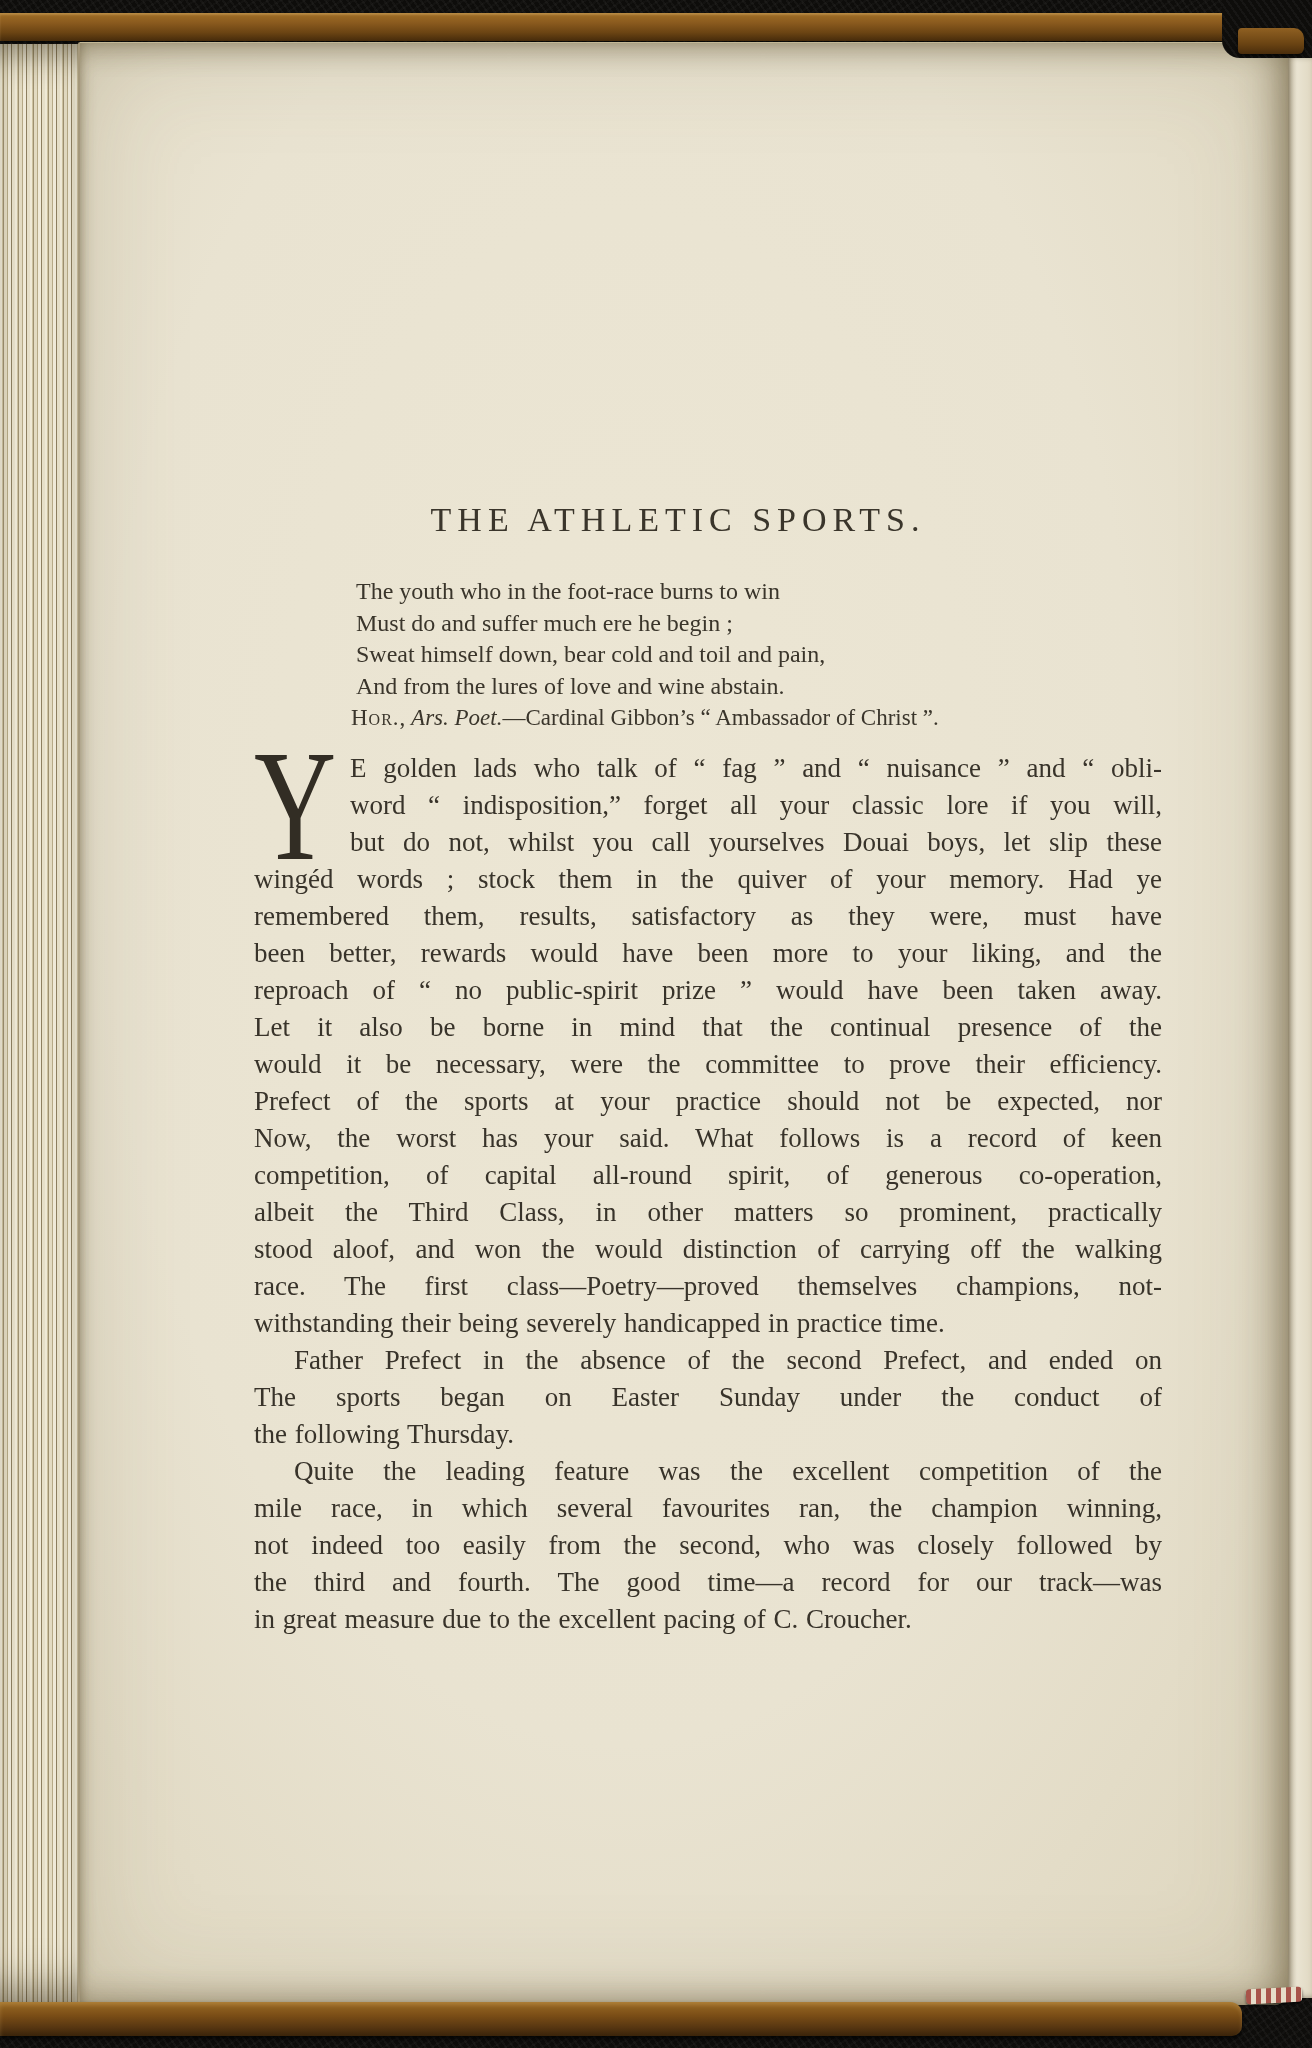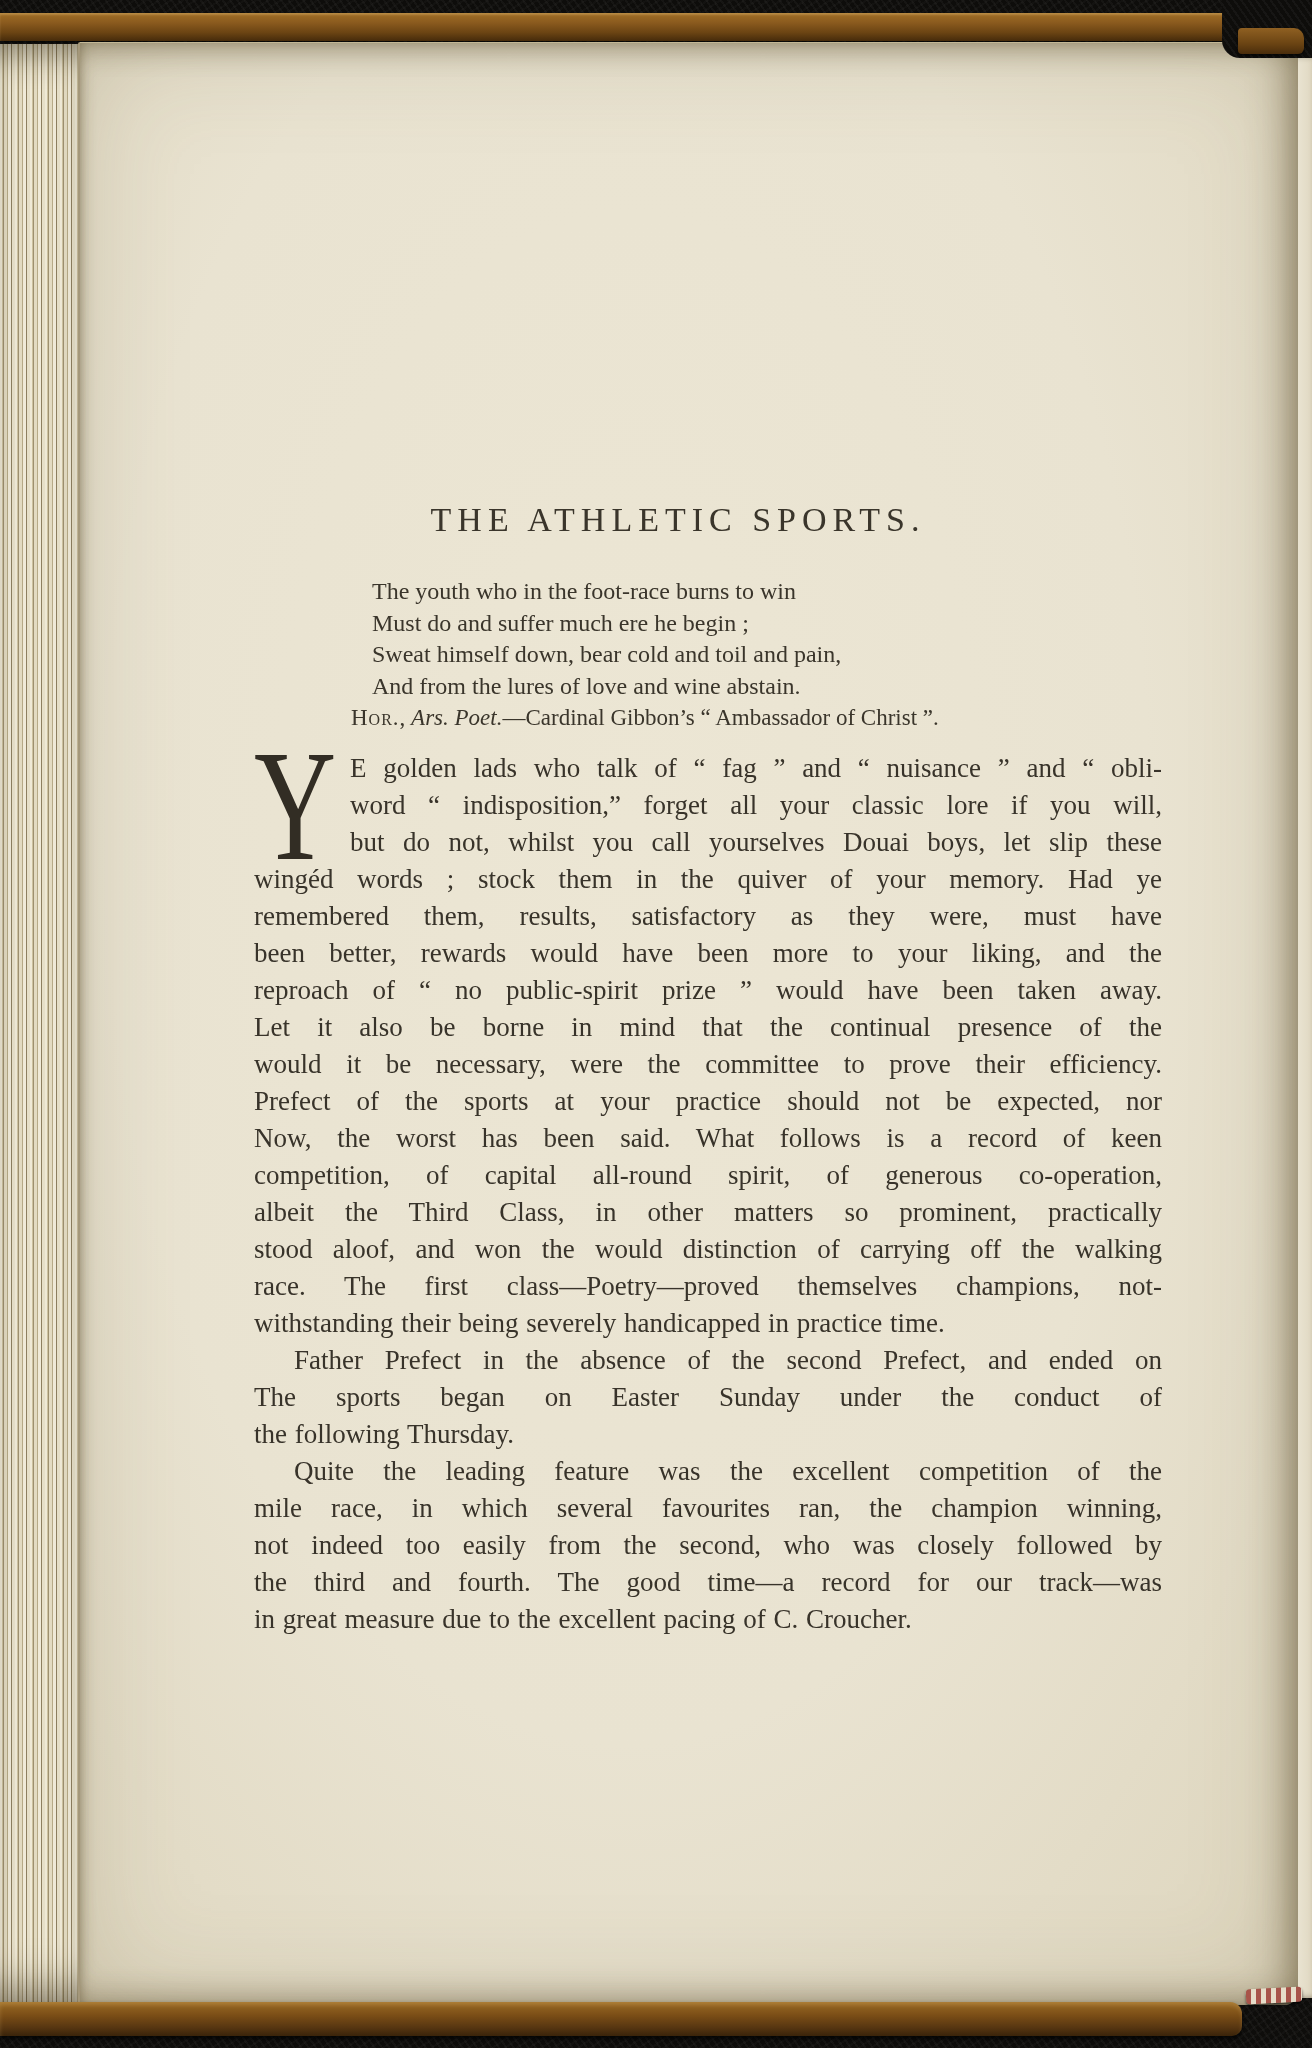--- a/index.html
+++ b/index.html
@@ -44,21 +44,20 @@
     background:radial-gradient(ellipse at 45% 40%, #ece6d4 0%, #e9e3d1 55%, #ddd5bd 100%);
     border-left:2px solid #a4977a;
     border-top:1px solid #c3b795;
     border-radius:2px 10px 14px 2px;
     box-shadow:
       inset 0 0 110px rgba(110,95,60,.22),
       inset -20px 0 35px -8px rgba(95,82,50,.5),
       inset 0 18px 26px -12px rgba(95,82,50,.35),
       inset 0 -22px 30px -14px rgba(95,82,50,.32),
       inset 5px 0 10px -4px rgba(95,82,50,.4);
-    padding-left: 10px;
   }
   
   .next-page{
     position:absolute;left:1286px;top:56px;width:26px;height:1942px;
     background:linear-gradient(90deg,#b9ac8c 0,#ddd5bf 5px,#eae4d2 11px,#e0d8c2 26px);
     box-shadow:inset 4px 0 6px rgba(60,50,30,.55);
   }
   
   .corner-black{
     position:absolute;left:1222px;top:0;width:90px;height:58px;
@@ -83,21 +82,21 @@
   
   .page-title{
     position:absolute;left:144px;top:458px;width:908px;margin:0;
     font-size:34px;font-weight:normal;letter-spacing:6px;
     text-align:center;color:#3a352b;
   }
   .epigraph{
     position:absolute;left:271px;top:533px;width:760px;
     color:#3a352b;font-size:24px;line-height:31.5px;
   }
-  .epi-line{margin-left:21px;white-space:nowrap;}
+  .epi-line{margin-left:5px;white-space:nowrap;}
   .attribution{font-size:23px;line-height:31px;white-space:nowrap;}
   .attribution .sc{font-variant:small-caps;letter-spacing:1px;}
   .attribution .it{font-style:italic;}
 
   .body-text{
     position:absolute;left:174px;top:707px;width:908px;
     color:#38332a;font-size:27px;line-height:37px;word-spacing:1px;
   }
   .para{margin:0;}
   .bline{
@@ -142,21 +141,21 @@
             <div class="bline">E golden lads who talk of “ fag ” and “ nuisance ” and “ obli-</div>
             <div class="bline">word “ indisposition,” forget all your classic lore if you will,</div>
             <div class="bline">but do not, whilst you call yourselves Douai boys, let slip these</div>
             <div class="bline">wingéd words ; stock them in the quiver of your memory.  Had ye</div>
             <div class="bline">remembered them, results, satisfactory as they were, must have</div>
             <div class="bline">been better, rewards would have been more to your liking, and the</div>
             <div class="bline">reproach of “ no public-spirit prize ” would have been taken away.</div>
             <div class="bline">Let it also be borne in mind that the continual presence of the</div>
             <div class="bline">would it be necessary, were the committee to prove their efficiency.</div>
             <div class="bline">Prefect of the sports at your practice should not be expected, nor</div>
-            <div class="bline">Now, the worst has been said.  What follows is a record of keen</div>
+            <div class="bline">Now, the worst has your said.  What follows is a record of keen</div>
             <div class="bline">competition, of capital all-round spirit, of generous co-operation,</div>
             <div class="bline">albeit the Third Class, in other matters so prominent, practically</div>
             <div class="bline">stood aloof, and won the would distinction of carrying off the walking</div>
             <div class="bline">race.  The first class—Poetry—proved themselves champions, not-</div>
             <div class="bline last-line">withstanding their being severely handicapped in practice time.</div>
           </div>
       </div>
 
       <div class="para indent-first">
         <div class="lines">

